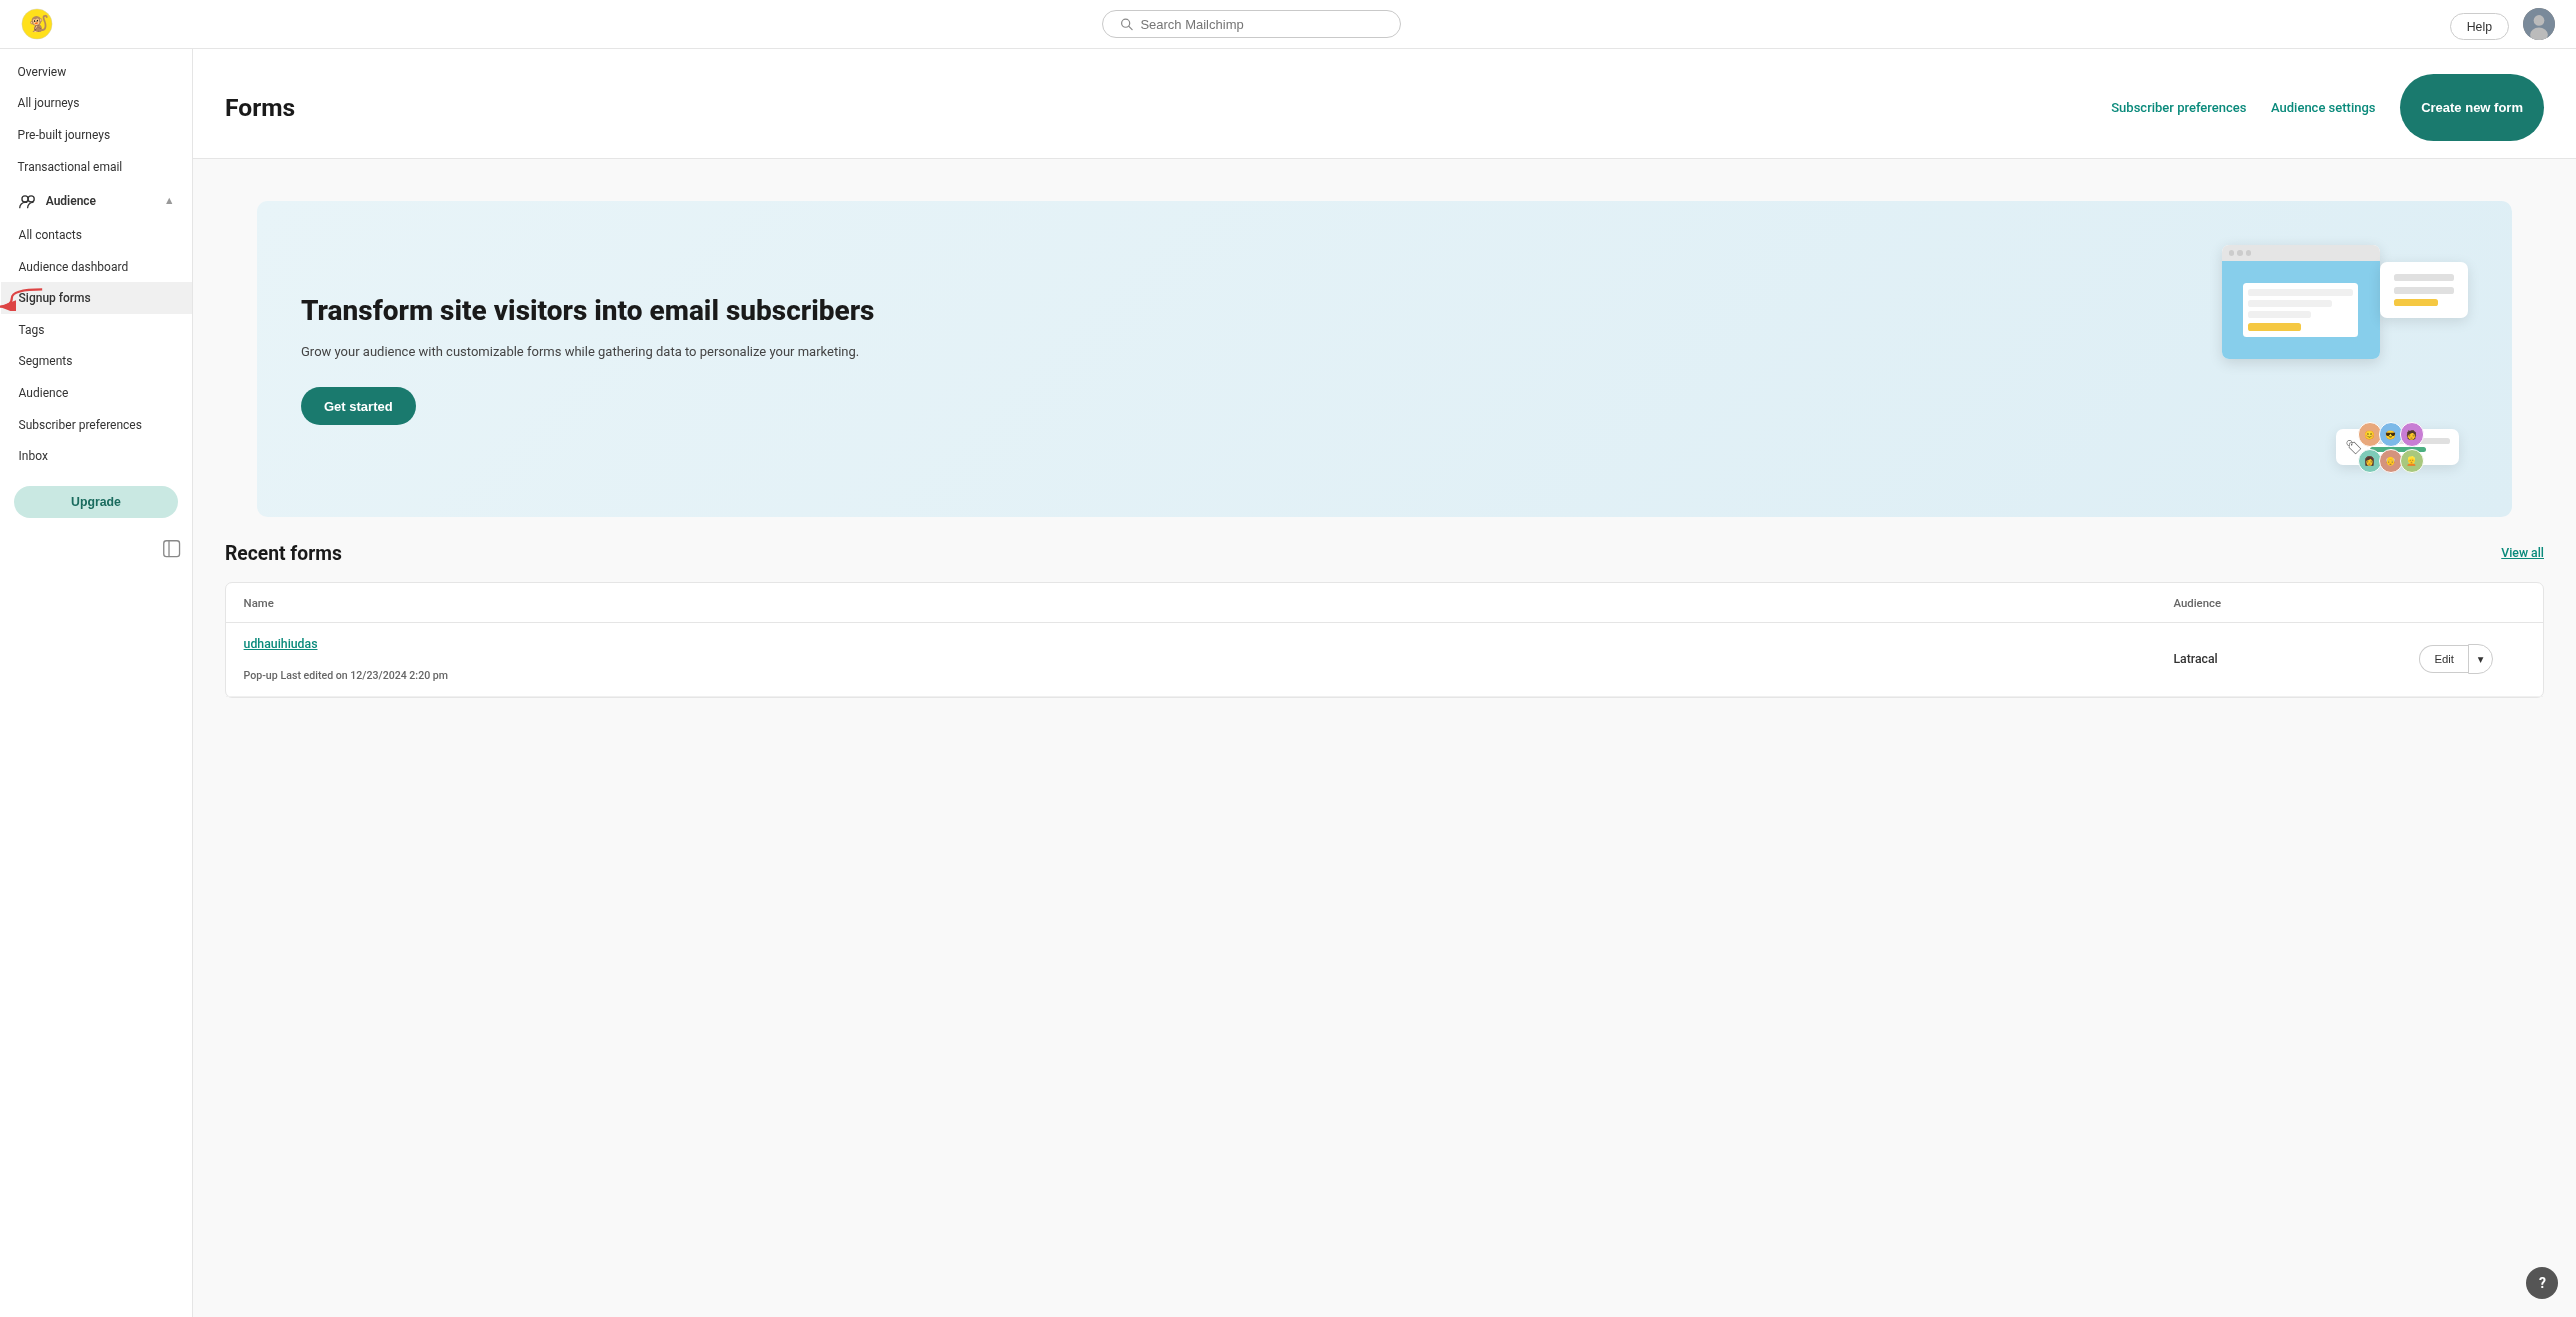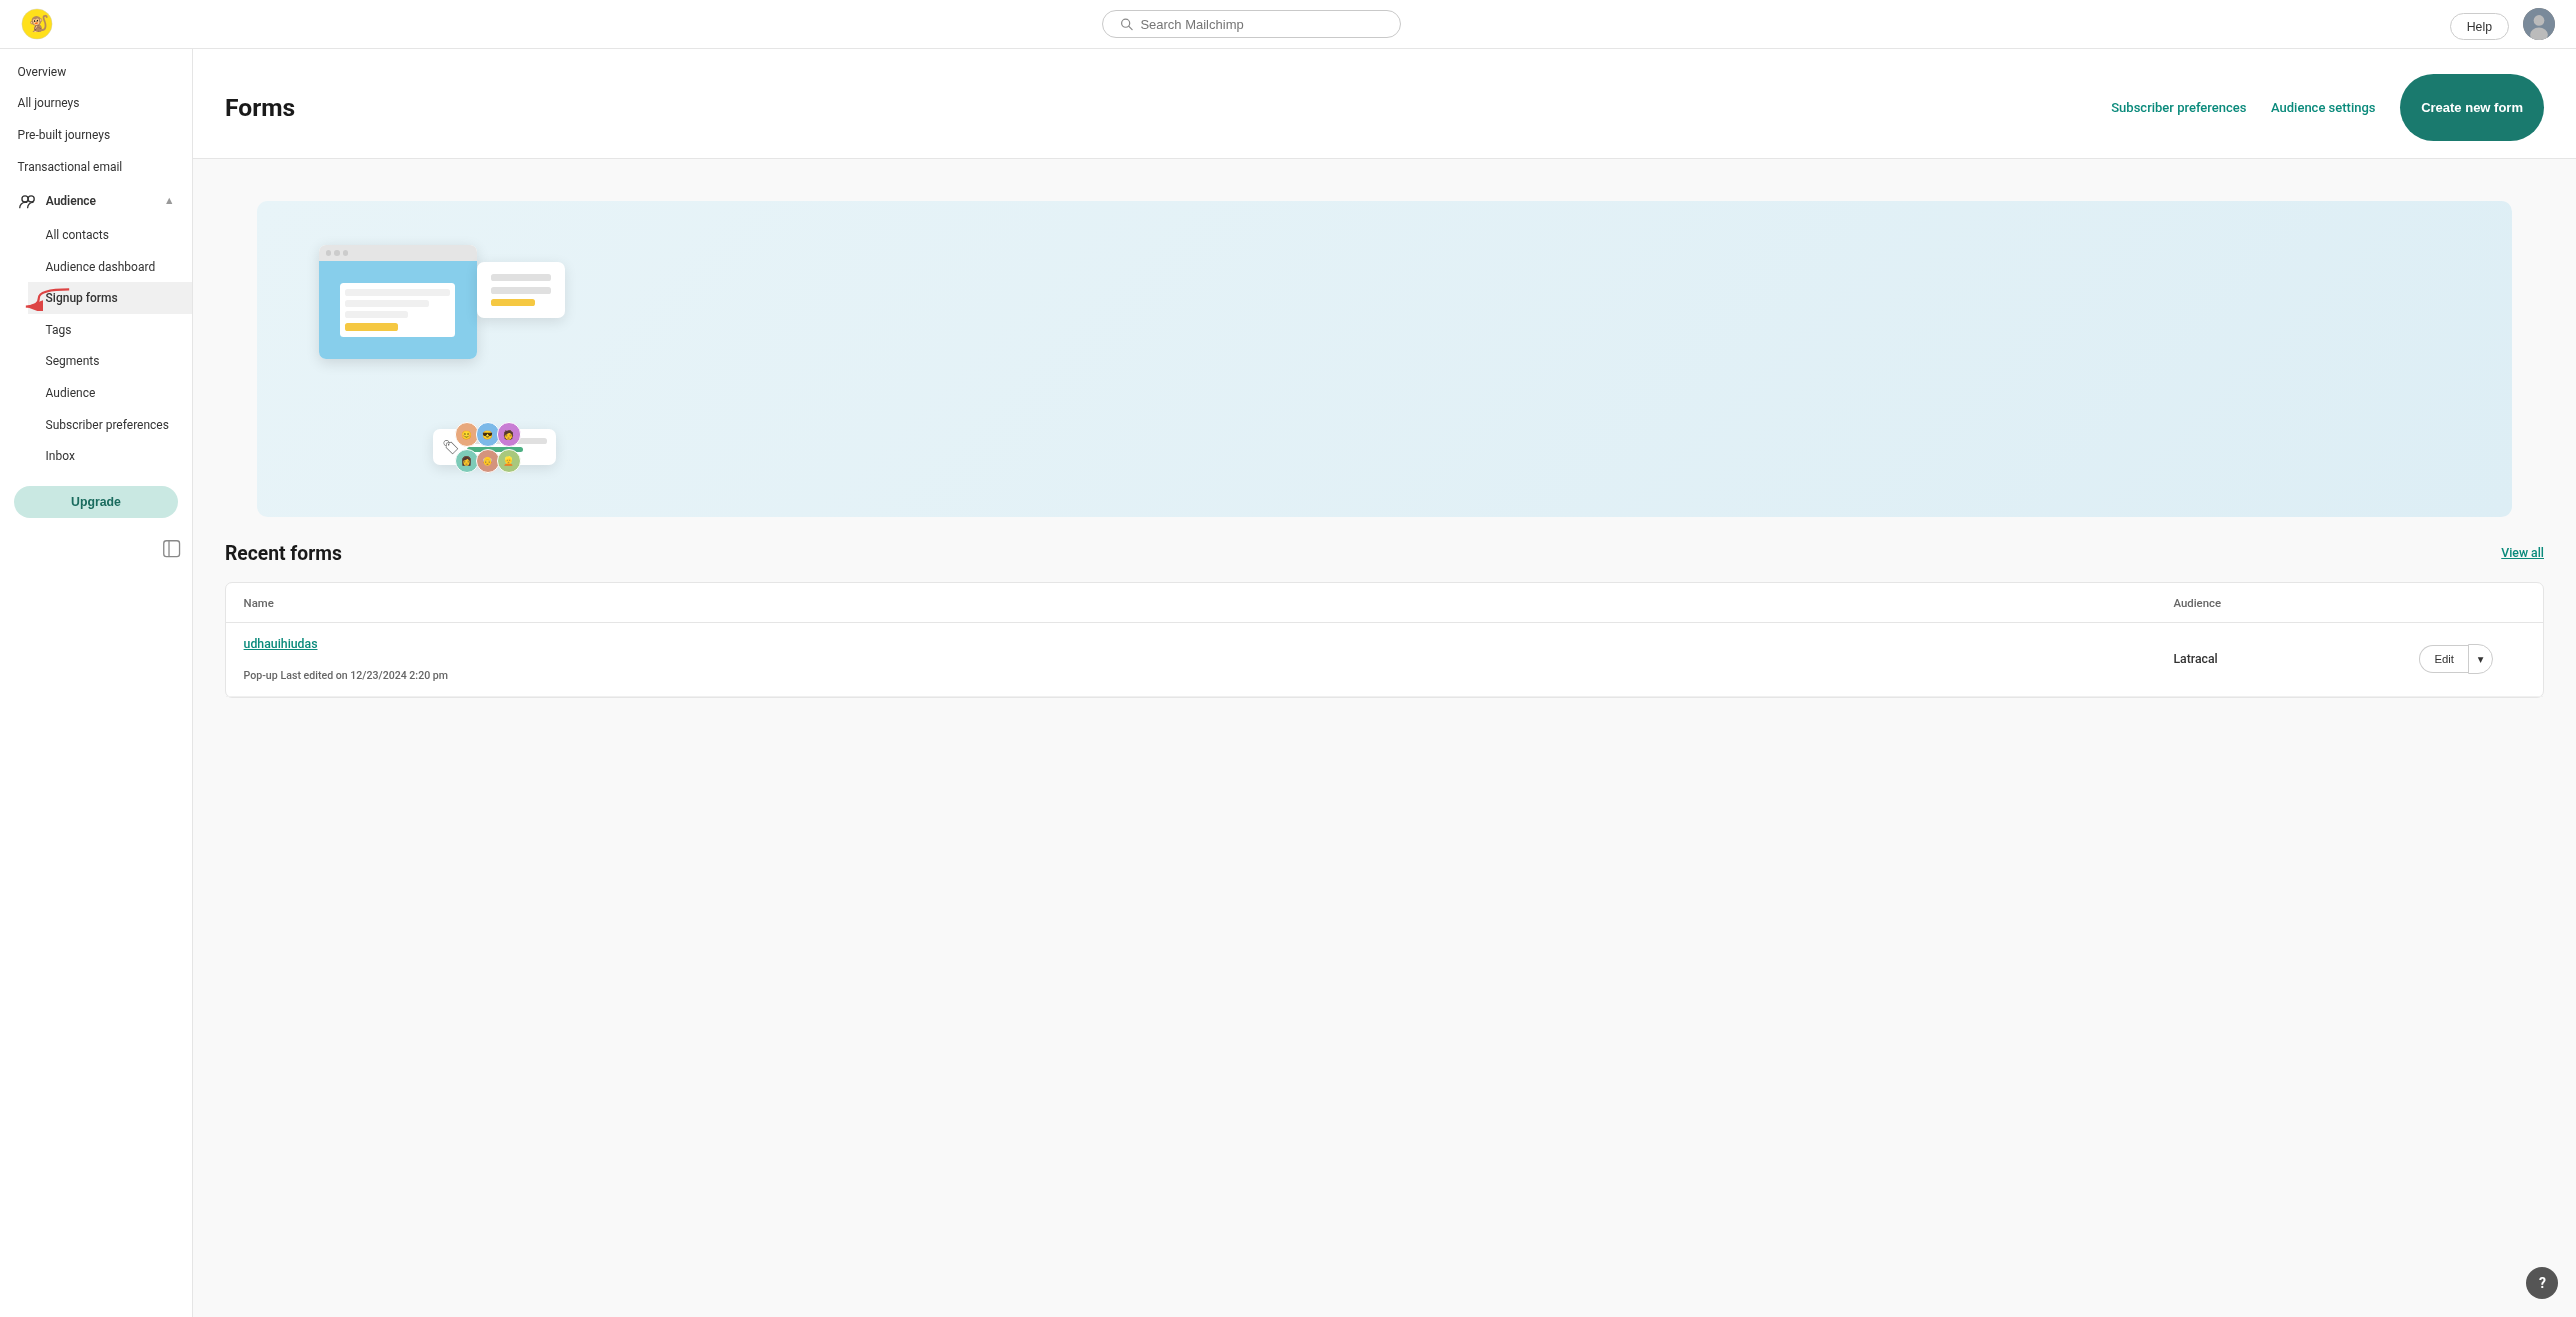--- a/index.html
+++ b/index.html
@@ -37,21 +37,21 @@
     .sidebar-item {
       display: flex; align-items: center; gap: 8.8px;
       padding: 8.8px 17.6px; font-size: 12px; color: #333; cursor: pointer;
       border-radius: 0; position: relative;
     }
     .sidebar-item.active { background: #f0f0f0; font-weight: 500; }
     .sidebar-section {
       display: flex; align-items: center; justify-content: space-between;
       padding: 8.8px 17.6px; font-size: 12px; color: #333; font-weight: 600; cursor: pointer;
     }
-    .sidebar-child { padding-left: 28px; }
+    .sidebar-child { padding-left: 1px; }
 
     .upgrade-btn {
       margin: 14px; background: #c9e8e2; color: #1a6b5e; border: none;
       border-radius: 8791px; padding: 8.8px 0; font-size: 12.3px; font-weight: 600;
       cursor: pointer; width: calc(100% - 28px); text-align: center;
     }
 
     
     .main { flex: 1; overflow-y: auto; background: #f9f9f9; }
 
@@ -269,20 +269,25 @@
       <h1 class="page-title">Forms</h1>
       <div class="page-header-actions">
         <a class="header-link" href="#">Subscriber preferences</a>
         <a class="header-link" href="#">Audience settings</a>
         <button class="create-btn">Create new form</button>
       </div>
     </div>
 
     <div style="padding: 21px 32px 0;">
       <div class="hero">
+        <div class="hero-content">
+          <h2 class="hero-title">Transform site visitors into email subscribers</h2>
+          <p class="hero-desc">Grow your audience with customizable forms while gathering data to personalize your marketing.</p>
+          <button class="get-started-btn">Get started</button>
+        </div>
 
         <div class="hero-illustration">
 
           <div class="illus-browser">
             <div class="illus-browser-bar">
               <div class="illus-dot"></div>
               <div class="illus-dot"></div>
               <div class="illus-dot"></div>
             </div>
             <div class="illus-browser-body">

